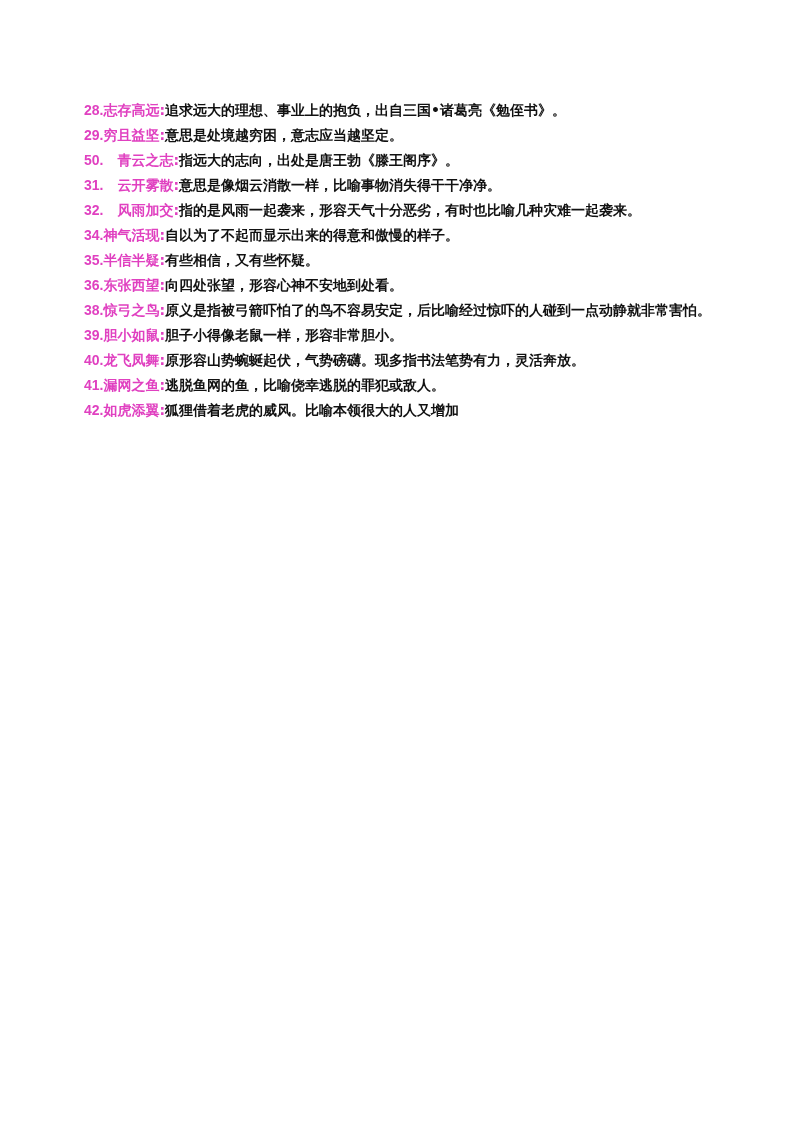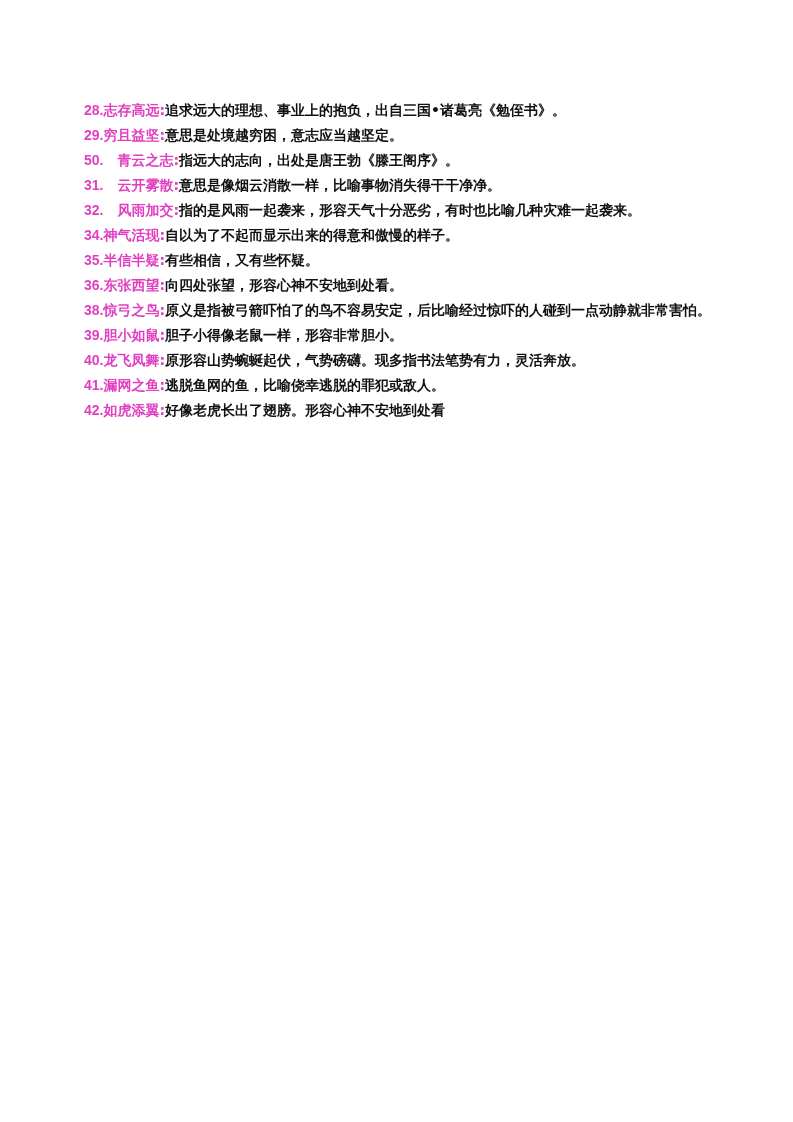--- a/index.html
+++ b/index.html
@@ -26,14 +26,14 @@
   <p class="entry"><span class="num">50.</span><span class="gap"></span><span class="term">青云之志</span><span class="sep">:</span><span>指远大的志向，出处是唐王勃《滕王阁序》。</span></p>
   <p class="entry"><span class="num">31.</span><span class="gap"></span><span class="term">云开雾散</span><span class="sep">:</span><span>意思是像烟云消散一样，比喻事物消失得干干净净。</span></p>
   <p class="entry"><span class="num">32.</span><span class="gap"></span><span class="term">风雨加交</span><span class="sep">:</span><span>指的是风雨一起袭来，形容天气十分恶劣，有时也比喻几种灾难一起袭来。</span></p>
   <p class="entry"><span class="num">34.</span><span class="term">神气活现</span><span class="sep">:</span><span>自以为了不起而显示出来的得意和傲慢的样子。</span></p>
   <p class="entry"><span class="num">35.</span><span class="term">半信半疑</span><span class="sep">:</span><span>有些相信，又有些怀疑。</span></p>
   <p class="entry"><span class="num">36.</span><span class="term">东张西望</span><span class="sep">:</span><span>向四处张望，形容心神不安地到处看。</span></p>
   <p class="entry"><span class="num">38.</span><span class="term">惊弓之鸟</span><span class="sep">:</span><span>原义是指被弓箭吓怕了的鸟不容易安定，后比喻经过惊吓的人碰到一点动静就非常害怕。</span></p>
   <p class="entry"><span class="num">39.</span><span class="term">胆小如鼠</span><span class="sep">:</span><span>胆子小得像老鼠一样，形容非常胆小。</span></p>
   <p class="entry"><span class="num">40.</span><span class="term">龙飞凤舞</span><span class="sep">:</span><span>原形容山势蜿蜒起伏，气势磅礴。现多指书法笔势有力，灵活奔放。</span></p>
   <p class="entry"><span class="num">41.</span><span class="term">漏网之鱼</span><span class="sep">:</span><span>逃脱鱼网的鱼，比喻侥幸逃脱的罪犯或敌人。</span></p>
-  <p class="entry"><span class="num">42.</span><span class="term">如虎添翼</span><span class="sep">:</span><span>好像老虎长出了翅膀。形容心神不安地到处看</span></p>
+  <p class="entry"><span class="num">42.</span><span class="term">如虎添翼</span><span class="sep">:</span><span>狐狸借着老虎的威风。比喻本领很大的人又增加</span></p>
 </div>
 
 </body></html>

